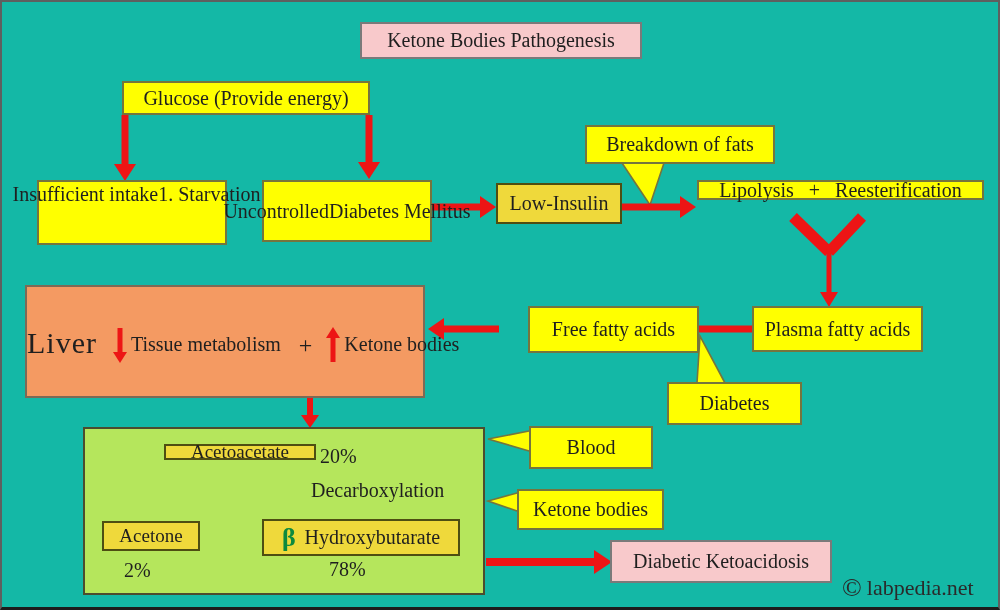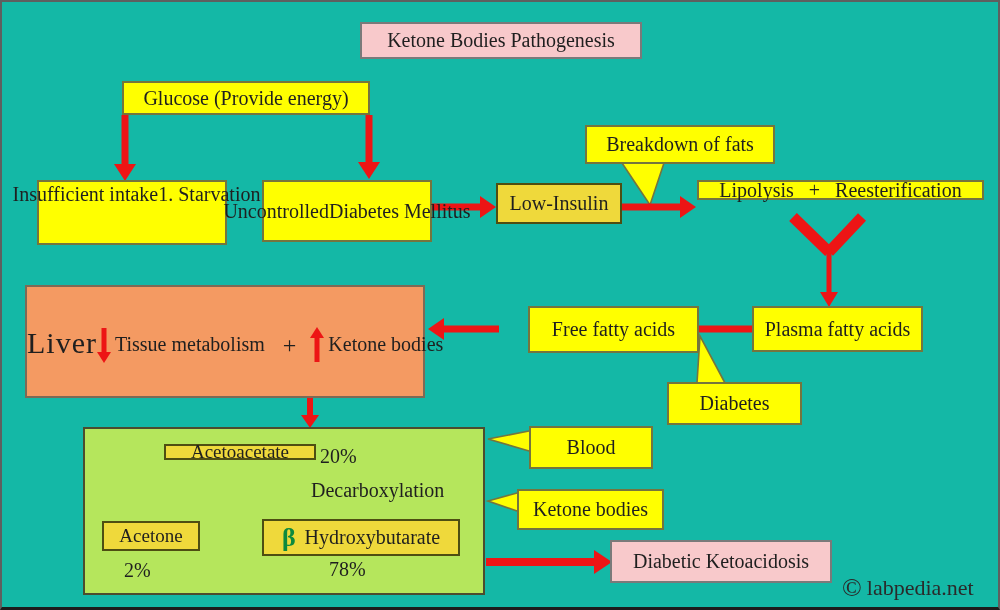--- a/index.html
+++ b/index.html
@@ -19,21 +19,21 @@
     position:absolute;
     display:flex;align-items:center;justify-content:center;
     box-sizing:border-box;
     font-size:20px;line-height:1.25;white-space:nowrap;
     text-align:center;
   }
   .col{flex-direction:row;}
   .yellow{background:#FFFF00;border:2px solid #75753d;}
   .gold{background:#EFD93B;border:2px solid #4e4e12;}
   .pink{background:#F8C9CB;border:2px solid #7a7a7a;}
-  .orange{background:#F49A62;border:2px solid #7d6a55;}
+  .orange{background:#F49A62;border:2px solid #7d6a55;gap:16px;}
   .greenpanel{position:absolute;background:#B5E65C;border:2px solid #4c4c2e;box-sizing:border-box;}
   .label{position:absolute;font-size:20px;white-space:nowrap;}
   .leftalign{align-items:flex-start;justify-content:center;padding-left:9px;text-align:left;}
   .liver-title{font-size:30px;letter-spacing:1px;margin-top:2px;}
   .liver-sub{display:flex;align-items:center;font-size:20px;margin-top:6px;gap:4px;}
   .liver-plus{font-size:24px;margin:0 10px 0 14px;}
   .wordspace{word-spacing:10px;}
   .beta{color:#0E8A3E;font-weight:bold;font-size:26px;margin-right:9px;line-height:1;}
   .watermark{position:absolute;left:840px;top:573px;font-size:22px;color:#2a2a2a;display:flex;align-items:center;gap:5px;}
   .copy-symbol{font-size:26px;line-height:1;}

